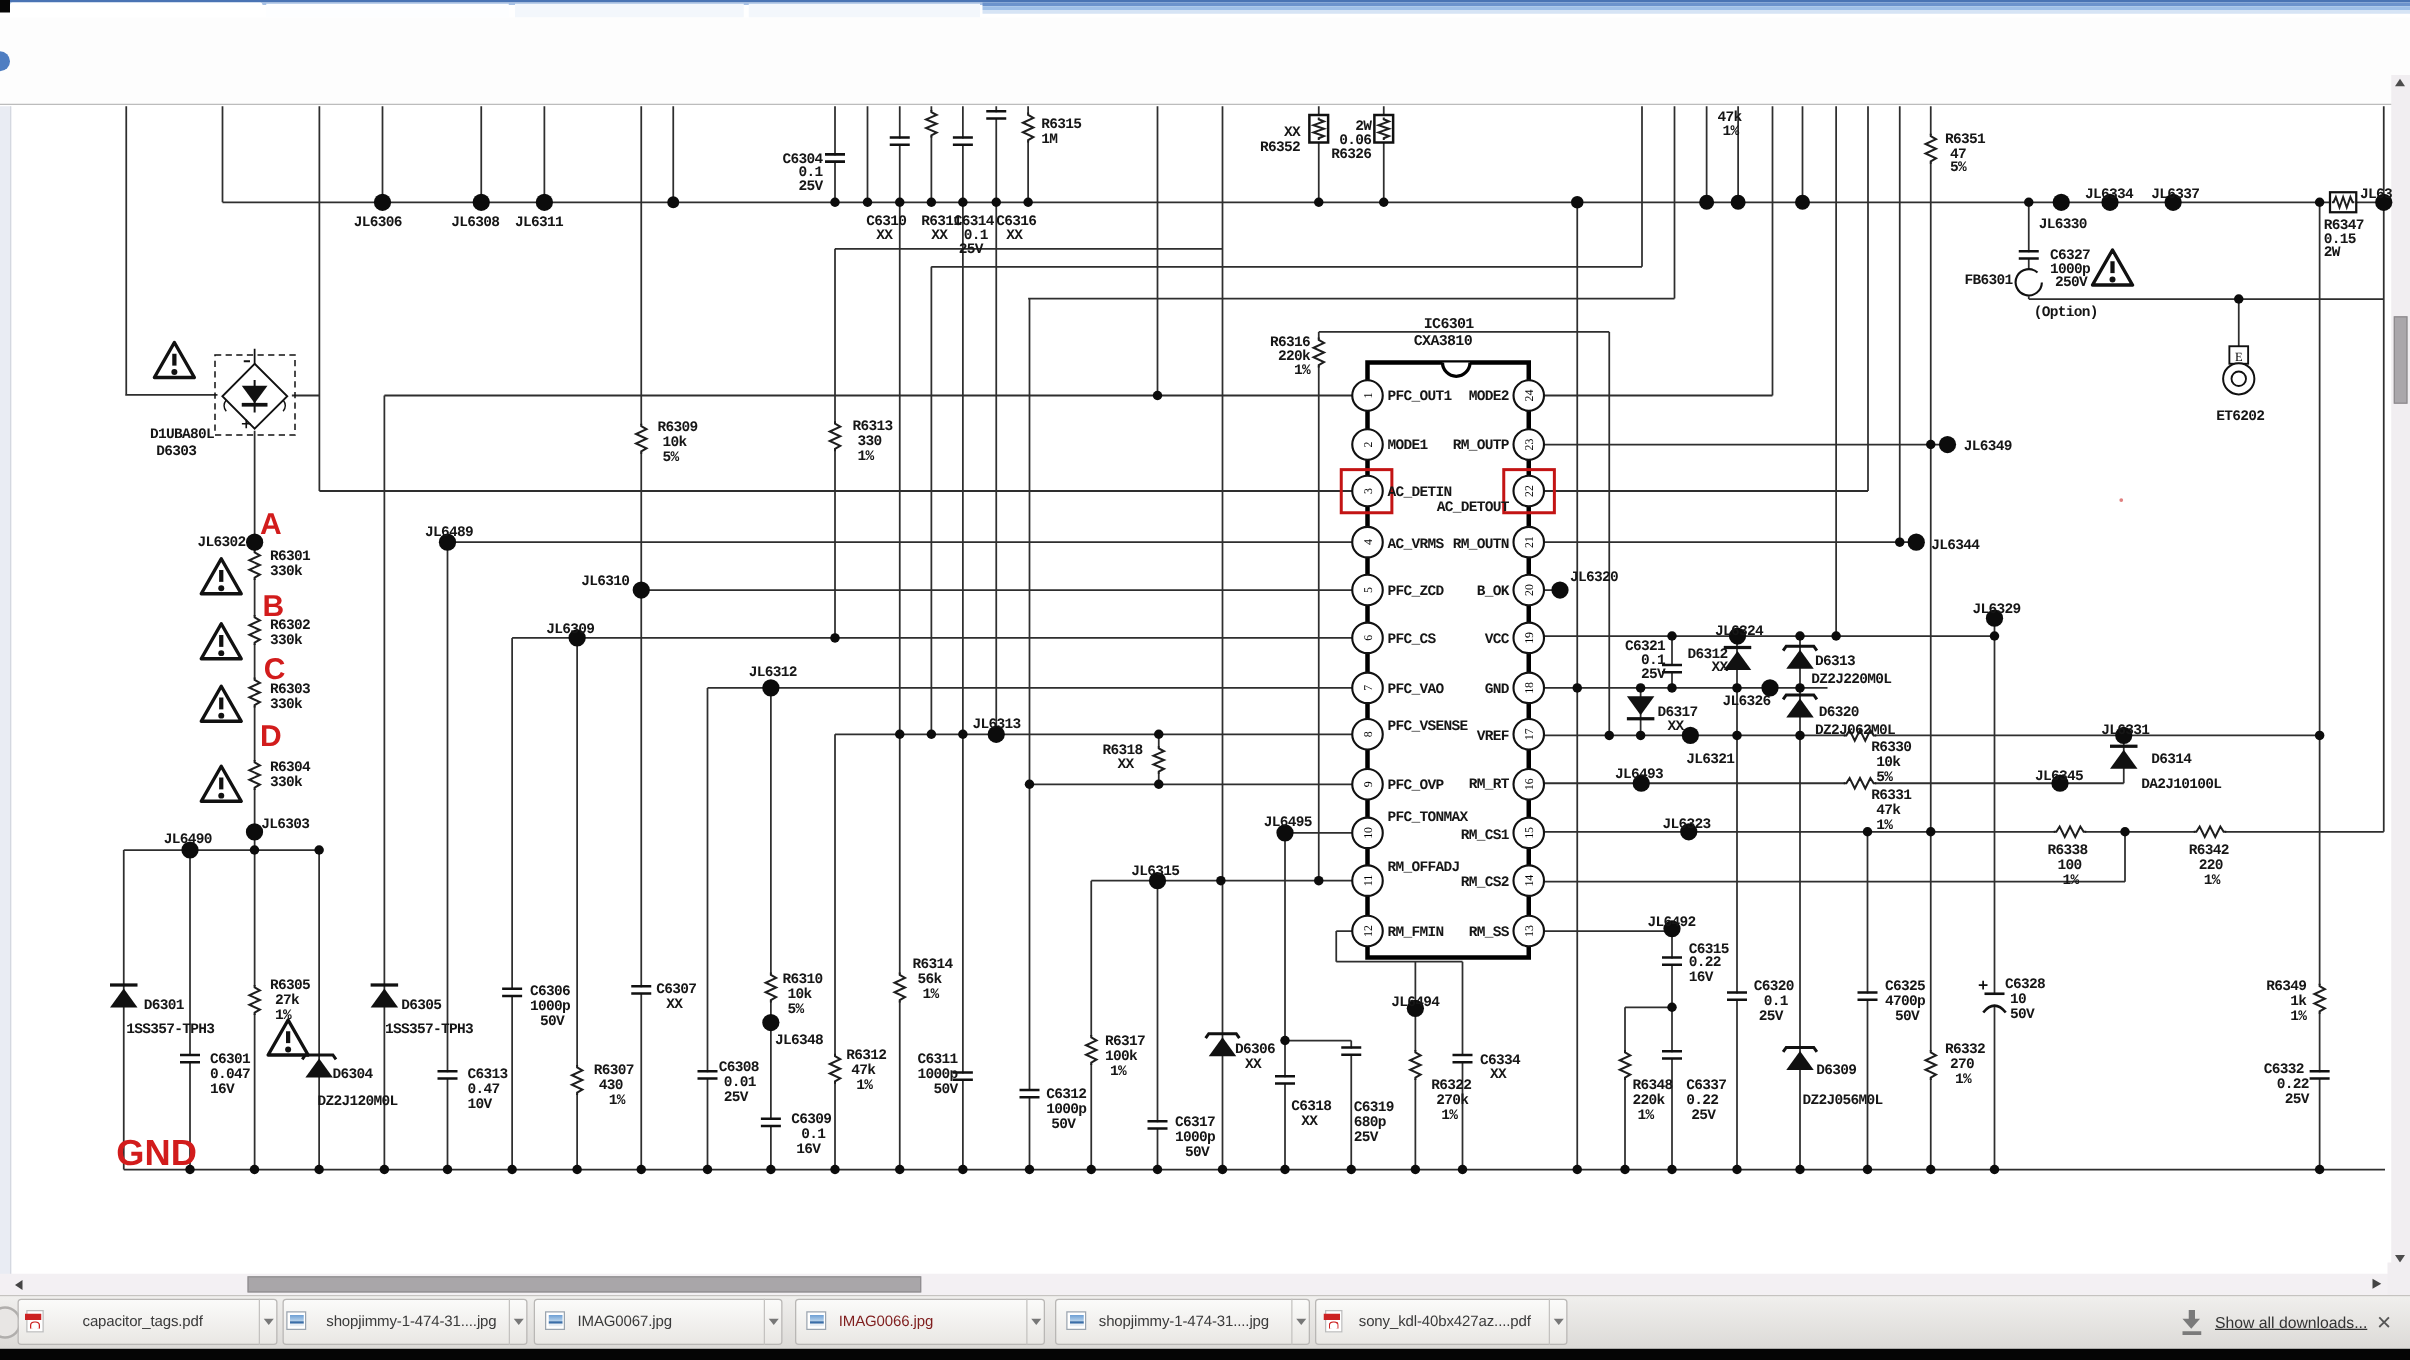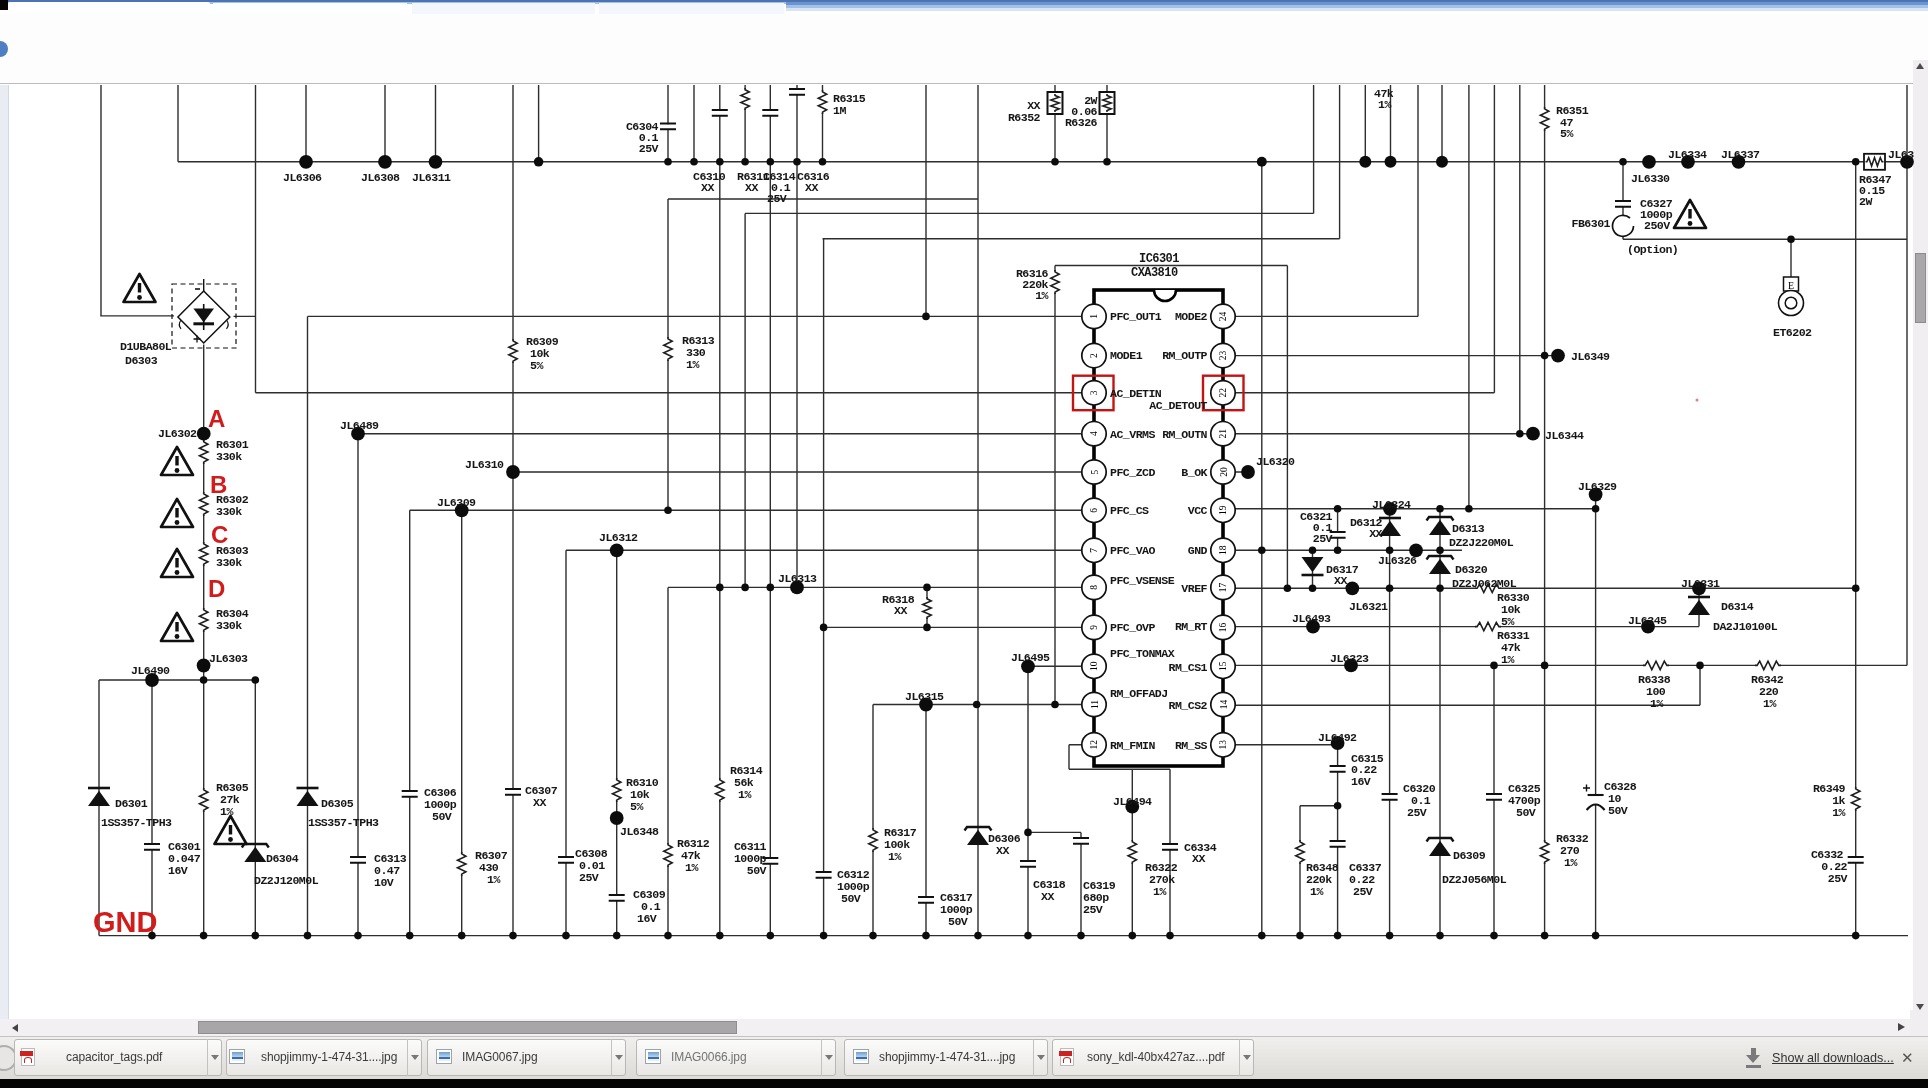--- a/index.html
+++ b/index.html
@@ -63,21 +63,21 @@
     </div>
     <div class="abs" style="left:462px;top:1050px;font-family:'Liberation Sans',sans-serif;font-size:12px;letter-spacing:-0.1px;color:#3a3a3a;text-align:center;">IMAG0067.jpg</div>
     <div class="abs" style="left:636px;top:1039px;width:200px;height:37px;background:linear-gradient(#fbfbfa,#e9e7e4);border:1px solid #b9b7b5;border-radius:3px;"></div>
     <div class="abs" style="left:821px;top:1039px;width:0;height:37px;border-left:1px solid #c4c2c0;"></div>
     <div class="abs" style="left:824.5px;top:1055px;width:0;height:0;border-left:4px solid transparent;border-right:4px solid transparent;border-top:5px solid #777;"></div>
     <div class="abs" style="left:645px;top:1049px;width:16px;height:15px;background:#fff;border:1px solid #9aa4ae;padding:1.5px;">
       <div style="width:100%;height:55%;background:linear-gradient(#6d9fd4,#b9d4ec);"></div>
       <div style="width:100%;height:22%;background:#3a6ea8;"></div>
       <div style="width:100%;height:23%;background:#e8eef4;"></div>
     </div>
-    <div class="abs" style="left:671px;top:1050px;font-family:'Liberation Sans',sans-serif;font-size:12px;letter-spacing:-0.1px;color:#737373;">IMAG0066.jpg</div>
+    <div class="abs" style="left:671px;top:1050px;font-family:'Liberation Sans',sans-serif;font-size:12px;letter-spacing:-0.1px;color:#7f1d1d;">IMAG0066.jpg</div>
     <div class="abs" style="left:844px;top:1039px;width:204px;height:37px;background:linear-gradient(#fbfbfa,#e9e7e4);border:1px solid #b9b7b5;border-radius:3px;"></div>
     <div class="abs" style="left:1033px;top:1039px;width:0;height:37px;border-left:1px solid #c4c2c0;"></div>
     <div class="abs" style="left:1036.5px;top:1055px;width:0;height:0;border-left:4px solid transparent;border-right:4px solid transparent;border-top:5px solid #777;"></div>
     <div class="abs" style="left:853px;top:1049px;width:16px;height:15px;background:#fff;border:1px solid #9aa4ae;padding:1.5px;">
       <div style="width:100%;height:55%;background:linear-gradient(#6d9fd4,#b9d4ec);"></div>
       <div style="width:100%;height:22%;background:#3a6ea8;"></div>
       <div style="width:100%;height:23%;background:#e8eef4;"></div>
     </div>
     <div class="abs" style="left:879px;top:1050px;font-family:'Liberation Sans',sans-serif;font-size:12px;letter-spacing:-0.1px;color:#3a3a3a;">shopjimmy-1-474-31....jpg</div>
     <div class="abs" style="left:1052px;top:1039px;width:202px;height:37px;background:linear-gradient(#fbfbfa,#e9e7e4);border:1px solid #b9b7b5;border-radius:3px;"></div>

